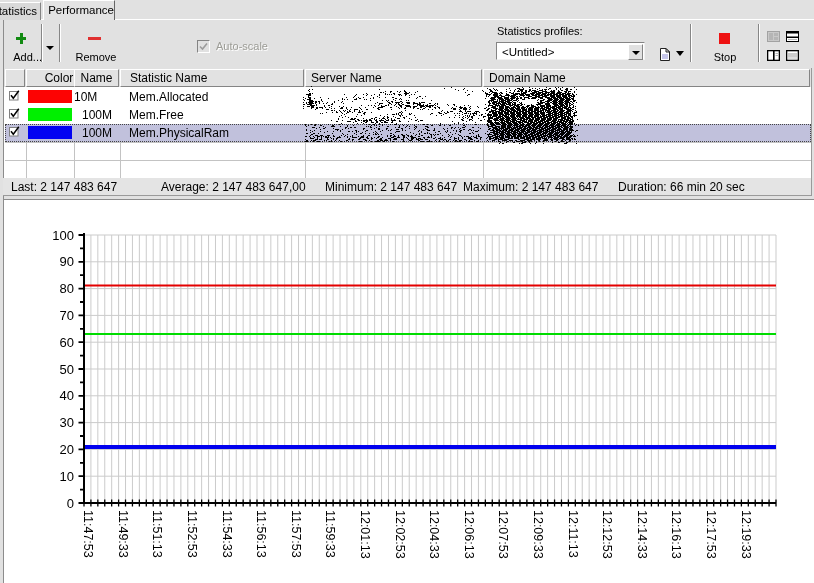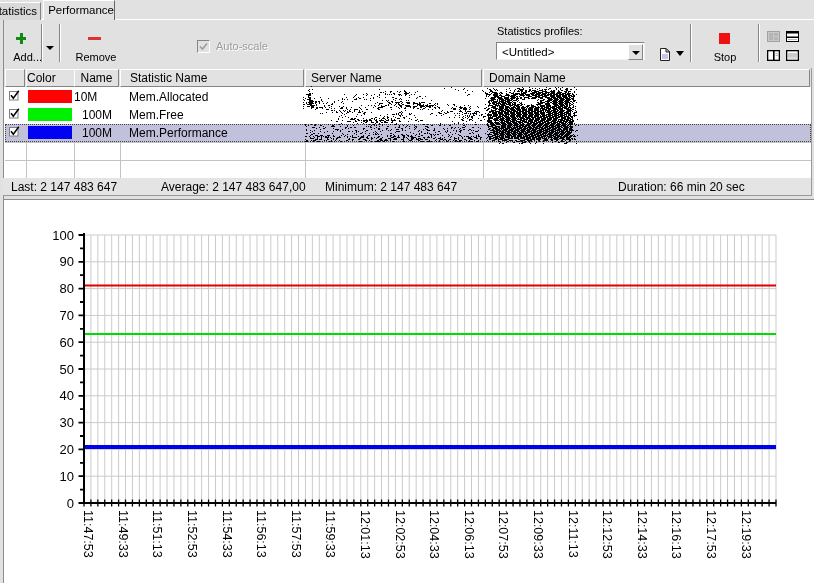--- a/index.html
+++ b/index.html
@@ -79,21 +79,21 @@
 </svg>
 <svg width="13" height="11" style="position:absolute;left:786px;top:50px">
   <rect x="0.5" y="0.5" width="12" height="10" fill="#fff" stroke="#000" stroke-width="1.6"></rect>
   <rect x="2" y="3.5" width="9" height="1" fill="#999"></rect>
   <rect x="2" y="5.5" width="9" height="1" fill="#999"></rect>
   <rect x="2" y="7.5" width="9" height="1" fill="#bbb"></rect>
 </svg>
 
 <div style="position:absolute;left:4px;top:87px;width:807px;height:91px;background:#fff"></div>
 <div style="position:absolute;left:5px;top:69px;width:20px;height:18px;background:#e2e2e2;border-top:1px solid #fff;border-left:1px solid #fff;border-right:1px solid #848484;border-bottom:1px solid #848484;font-size:12px;line-height:16px;text-align:center;white-space:nowrap;overflow:hidden"></div>
-<div style="position:absolute;left:26px;top:69px;width:66px;height:18px;background:#e2e2e2;border-top:1px solid #fff;border-left:1px solid #fff;border-right:1px solid #848484;border-bottom:1px solid #848484;font-size:12px;line-height:16px;text-align:left;white-space:nowrap;overflow:hidden">Color</div>
+<div style="position:absolute;left:26px;top:69px;width:66px;height:18px;background:#e2e2e2;border-top:1px solid #fff;border-left:1px solid #fff;border-right:1px solid #848484;border-bottom:1px solid #848484;font-size:12px;line-height:16px;text-align:center;white-space:nowrap;overflow:hidden">Color</div>
 <div style="position:absolute;left:74px;top:69px;width:45px;height:18px;background:#e2e2e2;border-top:1px solid #fff;border-left:1px solid #fff;border-right:1px solid #848484;border-bottom:1px solid #848484;font-size:12px;line-height:16px;text-align:center;white-space:nowrap;overflow:hidden">Name</div>
 <div style="position:absolute;left:120px;top:69px;width:184px;height:18px;background:#e2e2e2;border-top:1px solid #fff;border-left:1px solid #fff;border-right:1px solid #848484;border-bottom:1px solid #848484;font-size:12px;line-height:16px;text-align:left;padding-left:9px;white-space:nowrap;overflow:hidden">Statistic Name</div>
 <div style="position:absolute;left:305px;top:69px;width:177px;height:18px;background:#e2e2e2;border-top:1px solid #fff;border-left:1px solid #fff;border-right:1px solid #848484;border-bottom:1px solid #848484;font-size:12px;line-height:16px;text-align:left;padding-left:5px;white-space:nowrap;overflow:hidden">Server Name</div>
 <div style="position:absolute;left:483px;top:69px;width:327px;height:18px;background:#e2e2e2;border-top:1px solid #fff;border-left:1px solid #fff;border-right:1px solid #848484;border-bottom:1px solid #848484;font-size:12px;line-height:16px;text-align:left;padding-left:5px;white-space:nowrap;overflow:hidden">Domain Name</div>
 <div style="position:absolute;left:26px;top:88px;width:1px;height:90px;background:#c3c3c3"></div>
 <div style="position:absolute;left:74px;top:88px;width:1px;height:90px;background:#c3c3c3"></div>
 <div style="position:absolute;left:120px;top:88px;width:1px;height:90px;background:#c3c3c3"></div>
 <div style="position:absolute;left:305px;top:88px;width:1px;height:90px;background:#c3c3c3"></div>
 <div style="position:absolute;left:483px;top:88px;width:1px;height:90px;background:#c3c3c3"></div>
 <div style="position:absolute;left:5px;top:106px;width:806px;height:1px;background:#c3c3c3"></div>
@@ -119,30 +119,31 @@
     <div style="position:absolute;left:69px;top:1px;width:46px;height:16px;line-height:16px;text-align:center;font-size:12px">100M</div>
     <div style="position:absolute;left:124px;top:1px;height:16px;line-height:16px;font-size:12px">Mem.Free</div>
   </div>
 <div style="position:absolute;left:5px;top:124px;width:806px;height:18px;background:#c1c1dc;outline:1px dotted #444;outline-offset:-1px;">
     <svg width="17" height="16" style="position:absolute;left:3px;top:1px">
       <rect x="1.5" y="2.5" width="8.5" height="8.5" fill="#fff" stroke="#808080"></rect>
       <path d="M3 6.2 L5.3 9.2 L10.8 1.8" stroke="#000" stroke-width="1.5" fill="none"></path>
     </svg>
     <div style="position:absolute;left:23px;top:2px;width:44px;height:13px;background:#0202f2"></div>
     <div style="position:absolute;left:69px;top:1px;width:46px;height:16px;line-height:16px;text-align:center;font-size:12px">100M</div>
-    <div style="position:absolute;left:124px;top:1px;height:16px;line-height:16px;font-size:12px">Mem.Performance</div>
+    <div style="position:absolute;left:124px;top:1px;height:16px;line-height:16px;font-size:12px">Mem.PhysicalRam</div>
   </div>
 <svg width="814" height="200" style="position:absolute;left:0;top:0">
     <path d="M311 86.5h1 M451 87.5h1 M522 87.5h1 M529 87.5h1 M546 87.5h1 M555 87.5h1 M558 87.5h1 M562 87.5h1 M574 87.5h1 M444 88.5h1 M464 88.5h1 M487 88.5h1 M493 88.5h1 M509 88.5h1 M517 88.5h3 M523 88.5h1 M532 88.5h1 M535 88.5h1 M539 88.5h1 M549 88.5h2 M556 88.5h1 M560 88.5h1 M566 88.5h2 M309 89.5h1 M312 89.5h1 M379 89.5h1 M455 89.5h1 M463 89.5h1 M489 89.5h2 M494 89.5h1 M496 89.5h1 M506 89.5h1 M515 89.5h1 M519 89.5h5 M529 89.5h2 M537 89.5h1 M542 89.5h1 M544 89.5h3 M548 89.5h1 M556 89.5h1 M560 89.5h1 M565 89.5h3 M570 89.5h2 M576 89.5h1 M308 90.5h1 M404 90.5h1 M458 90.5h1 M467 90.5h1 M482 90.5h1 M490 90.5h2 M495 90.5h1 M497 90.5h1 M510 90.5h1 M514 90.5h1 M518 90.5h1 M520 90.5h3 M525 90.5h2 M529 90.5h2 M532 90.5h4 M539 90.5h4 M545 90.5h1 M551 90.5h1 M553 90.5h2 M558 90.5h1 M561 90.5h2 M566 90.5h2 M309 91.5h1 M385 91.5h1 M390 91.5h2 M397 91.5h1 M400 91.5h1 M404 91.5h2 M417 91.5h1 M472 91.5h1 M483 91.5h1 M490 91.5h3 M506 91.5h1 M514 91.5h1 M517 91.5h3 M521 91.5h2 M525 91.5h2 M528 91.5h2 M531 91.5h1 M534 91.5h5 M542 91.5h5 M550 91.5h5 M558 91.5h2 M564 91.5h3 M568 91.5h3 M574 91.5h1 M380 92.5h2 M383 92.5h1 M390 92.5h1 M399 92.5h1 M405 92.5h2 M409 92.5h1 M415 92.5h1 M465 92.5h1 M485 92.5h1 M489 92.5h1 M492 92.5h5 M500 92.5h2 M509 92.5h2 M513 92.5h1 M521 92.5h1 M523 92.5h4 M532 92.5h5 M538 92.5h5 M545 92.5h5 M551 92.5h4 M557 92.5h5 M565 92.5h2 M568 92.5h1 M574 92.5h1 M309 93.5h2 M312 93.5h1 M366 93.5h1 M385 93.5h1 M393 93.5h2 M404 93.5h5 M485 93.5h3 M491 93.5h1 M494 93.5h4 M499 93.5h1 M501 93.5h2 M506 93.5h1 M511 93.5h3 M515 93.5h5 M521 93.5h5 M530 93.5h5 M536 93.5h5 M542 93.5h5 M548 93.5h1 M550 93.5h5 M556 93.5h5 M562 93.5h4 M567 93.5h4 M572 93.5h1 M306 94.5h5 M344 94.5h1 M356 94.5h1 M363 94.5h1 M367 94.5h1 M374 94.5h1 M379 94.5h1 M385 94.5h1 M387 94.5h1 M389 94.5h1 M391 94.5h1 M394 94.5h1 M398 94.5h3 M405 94.5h2 M411 94.5h1 M414 94.5h1 M468 94.5h2 M486 94.5h5 M493 94.5h5 M500 94.5h1 M506 94.5h3 M513 94.5h5 M519 94.5h5 M525 94.5h5 M531 94.5h3 M535 94.5h5 M541 94.5h5 M547 94.5h5 M553 94.5h5 M559 94.5h5 M565 94.5h5 M572 94.5h2 M576 94.5h1 M308 95.5h3 M355 95.5h1 M366 95.5h1 M371 95.5h1 M379 95.5h1 M399 95.5h1 M401 95.5h1 M405 95.5h1 M409 95.5h1 M467 95.5h1 M486 95.5h1 M489 95.5h1 M493 95.5h5 M499 95.5h3 M505 95.5h5 M511 95.5h5 M520 95.5h5 M526 95.5h4 M532 95.5h5 M538 95.5h5 M544 95.5h5 M550 95.5h5 M556 95.5h5 M562 95.5h5 M568 95.5h4 M573 95.5h2 M308 96.5h1 M354 96.5h1 M377 96.5h1 M419 96.5h2 M425 96.5h1 M486 96.5h1 M488 96.5h1 M494 96.5h5 M501 96.5h4 M508 96.5h1 M510 96.5h5 M516 96.5h2 M519 96.5h1 M523 96.5h1 M528 96.5h4 M535 96.5h5 M542 96.5h5 M550 96.5h5 M556 96.5h5 M562 96.5h5 M568 96.5h2 M571 96.5h4 M303 97.5h1 M308 97.5h3 M320 97.5h1 M346 97.5h1 M353 97.5h1 M358 97.5h1 M363 97.5h1 M373 97.5h1 M379 97.5h1 M385 97.5h1 M392 97.5h2 M409 97.5h1 M417 97.5h1 M491 97.5h5 M497 97.5h5 M504 97.5h5 M511 97.5h5 M517 97.5h1 M520 97.5h2 M524 97.5h5 M532 97.5h5 M538 97.5h5 M545 97.5h5 M551 97.5h5 M557 97.5h5 M563 97.5h5 M569 97.5h2 M573 97.5h1 M305 98.5h1 M309 98.5h2 M314 98.5h1 M328 98.5h1 M342 98.5h1 M356 98.5h1 M359 98.5h2 M370 98.5h1 M373 98.5h1 M395 98.5h2 M400 98.5h1 M416 98.5h1 M422 98.5h1 M485 98.5h1 M490 98.5h5 M498 98.5h5 M504 98.5h5 M510 98.5h5 M516 98.5h3 M520 98.5h2 M524 98.5h1 M528 98.5h2 M531 98.5h5 M540 98.5h3 M547 98.5h5 M553 98.5h5 M559 98.5h5 M565 98.5h5 M571 98.5h3 M303 99.5h1 M307 99.5h4 M321 99.5h1 M342 99.5h1 M344 99.5h1 M347 99.5h1 M354 99.5h3 M364 99.5h1 M366 99.5h1 M393 99.5h1 M399 99.5h1 M401 99.5h1 M491 99.5h5 M497 99.5h1 M499 99.5h5 M505 99.5h5 M511 99.5h2 M516 99.5h2 M522 99.5h3 M538 99.5h1 M543 99.5h2 M548 99.5h5 M554 99.5h5 M560 99.5h5 M566 99.5h5 M572 99.5h2 M304 100.5h1 M309 100.5h4 M321 100.5h1 M338 100.5h1 M370 100.5h1 M382 100.5h1 M386 100.5h1 M388 100.5h1 M395 100.5h1 M406 100.5h1 M408 100.5h1 M431 100.5h1 M489 100.5h5 M497 100.5h1 M499 100.5h1 M501 100.5h5 M507 100.5h5 M513 100.5h4 M518 100.5h1 M537 100.5h1 M540 100.5h4 M547 100.5h5 M553 100.5h5 M559 100.5h5 M565 100.5h5 M573 100.5h3 M309 101.5h5 M315 101.5h2 M318 101.5h2 M322 101.5h1 M334 101.5h1 M342 101.5h1 M352 101.5h1 M387 101.5h1 M391 101.5h2 M400 101.5h2 M488 101.5h2 M491 101.5h1 M493 101.5h5 M499 101.5h5 M505 101.5h5 M512 101.5h1 M517 101.5h1 M540 101.5h2 M545 101.5h5 M552 101.5h5 M558 101.5h5 M564 101.5h5 M570 101.5h2 M573 101.5h2 M303 102.5h1 M306 102.5h1 M308 102.5h5 M315 102.5h2 M319 102.5h1 M327 102.5h1 M334 102.5h1 M341 102.5h1 M377 102.5h1 M388 102.5h2 M392 102.5h1 M395 102.5h5 M402 102.5h1 M406 102.5h4 M413 102.5h2 M419 102.5h1 M421 102.5h4 M488 102.5h2 M492 102.5h5 M498 102.5h2 M501 102.5h5 M507 102.5h5 M513 102.5h3 M519 102.5h1 M521 102.5h1 M537 102.5h2 M540 102.5h5 M547 102.5h2 M550 102.5h2 M553 102.5h5 M559 102.5h5 M565 102.5h5 M572 102.5h1 M576 102.5h1 M306 103.5h1 M309 103.5h5 M315 103.5h1 M319 103.5h1 M323 103.5h1 M326 103.5h1 M332 103.5h1 M343 103.5h1 M375 103.5h1 M379 103.5h4 M389 103.5h2 M396 103.5h1 M398 103.5h1 M401 103.5h1 M407 103.5h3 M413 103.5h5 M419 103.5h2 M429 103.5h2 M435 103.5h1 M437 103.5h1 M489 103.5h2 M492 103.5h3 M496 103.5h5 M502 103.5h5 M508 103.5h3 M512 103.5h1 M514 103.5h2 M520 103.5h2 M538 103.5h5 M545 103.5h5 M552 103.5h5 M558 103.5h5 M564 103.5h4 M569 103.5h2 M573 103.5h1 M303 104.5h2 M307 104.5h5 M316 104.5h1 M331 104.5h2 M379 104.5h1 M388 104.5h1 M391 104.5h1 M395 104.5h1 M398 104.5h2 M402 104.5h2 M413 104.5h1 M417 104.5h4 M423 104.5h1 M427 104.5h1 M434 104.5h1 M437 104.5h1 M447 104.5h1 M453 104.5h2 M485 104.5h1 M489 104.5h1 M493 104.5h4 M498 104.5h1 M500 104.5h5 M506 104.5h5 M512 104.5h4 M517 104.5h3 M521 104.5h2 M524 104.5h1 M531 104.5h1 M536 104.5h5 M545 104.5h5 M553 104.5h5 M559 104.5h5 M565 104.5h3 M569 104.5h1 M571 104.5h2 M310 105.5h5 M316 105.5h1 M324 105.5h1 M328 105.5h2 M361 105.5h1 M368 105.5h1 M371 105.5h1 M374 105.5h1 M378 105.5h1 M381 105.5h1 M385 105.5h2 M388 105.5h1 M394 105.5h1 M399 105.5h3 M405 105.5h5 M417 105.5h1 M419 105.5h5 M425 105.5h3 M429 105.5h5 M435 105.5h1 M448 105.5h1 M454 105.5h1 M464 105.5h1 M468 105.5h1 M488 105.5h5 M495 105.5h5 M501 105.5h5 M509 105.5h4 M514 105.5h5 M520 105.5h2 M527 105.5h3 M531 105.5h3 M537 105.5h1 M540 105.5h5 M546 105.5h5 M554 105.5h5 M560 105.5h5 M566 105.5h2 M569 105.5h2 M573 105.5h1 M303 106.5h1 M307 106.5h3 M311 106.5h3 M324 106.5h1 M331 106.5h1 M339 106.5h1 M343 106.5h1 M375 106.5h1 M381 106.5h4 M396 106.5h1 M400 106.5h2 M406 106.5h5 M413 106.5h4 M420 106.5h5 M426 106.5h5 M432 106.5h1 M437 106.5h1 M456 106.5h1 M460 106.5h1 M470 106.5h1 M477 106.5h1 M488 106.5h1 M492 106.5h4 M497 106.5h1 M499 106.5h5 M505 106.5h4 M510 106.5h1 M513 106.5h2 M516 106.5h4 M522 106.5h2 M526 106.5h3 M531 106.5h5 M538 106.5h1 M540 106.5h5 M546 106.5h5 M552 106.5h5 M558 106.5h5 M564 106.5h4 M569 106.5h1 M573 106.5h1 M575 106.5h1 M311 107.5h3 M316 107.5h2 M319 107.5h4 M325 107.5h1 M329 107.5h1 M341 107.5h2 M346 107.5h1 M351 107.5h1 M359 107.5h1 M365 107.5h1 M373 107.5h1 M378 107.5h5 M390 107.5h2 M398 107.5h1 M401 107.5h1 M405 107.5h1 M410 107.5h1 M413 107.5h2 M420 107.5h2 M425 107.5h1 M429 107.5h2 M434 107.5h2 M438 107.5h2 M452 107.5h1 M459 107.5h4 M464 107.5h2 M469 107.5h1 M478 107.5h1 M486 107.5h1 M491 107.5h5 M499 107.5h5 M505 107.5h5 M511 107.5h5 M517 107.5h3 M521 107.5h5 M527 107.5h1 M529 107.5h5 M535 107.5h5 M541 107.5h2 M544 107.5h5 M550 107.5h5 M556 107.5h5 M562 107.5h5 M568 107.5h3 M572 107.5h2 M303 108.5h1 M311 108.5h1 M316 108.5h2 M322 108.5h1 M331 108.5h1 M334 108.5h1 M340 108.5h3 M346 108.5h1 M360 108.5h1 M377 108.5h2 M399 108.5h1 M404 108.5h2 M413 108.5h1 M417 108.5h2 M423 108.5h2 M435 108.5h1 M439 108.5h1 M451 108.5h1 M453 108.5h3 M460 108.5h2 M463 108.5h4 M470 108.5h1 M484 108.5h2 M488 108.5h2 M493 108.5h5 M499 108.5h5 M505 108.5h3 M509 108.5h5 M515 108.5h5 M521 108.5h4 M526 108.5h1 M528 108.5h5 M534 108.5h5 M540 108.5h5 M546 108.5h5 M552 108.5h5 M558 108.5h5 M564 108.5h5 M570 108.5h2 M575 108.5h1 M315 109.5h1 M326 109.5h3 M347 109.5h1 M350 109.5h1 M354 109.5h4 M361 109.5h1 M366 109.5h2 M378 109.5h2 M391 109.5h1 M420 109.5h1 M422 109.5h1 M428 109.5h1 M432 109.5h1 M453 109.5h3 M459 109.5h1 M463 109.5h4 M469 109.5h1 M487 109.5h2 M491 109.5h1 M495 109.5h2 M498 109.5h5 M504 109.5h5 M510 109.5h5 M516 109.5h5 M522 109.5h5 M528 109.5h5 M534 109.5h5 M540 109.5h1 M542 109.5h5 M548 109.5h3 M553 109.5h5 M559 109.5h4 M566 109.5h5 M572 109.5h2 M331 110.5h2 M334 110.5h1 M339 110.5h1 M343 110.5h1 M345 110.5h1 M349 110.5h1 M354 110.5h1 M359 110.5h1 M405 110.5h1 M442 110.5h1 M460 110.5h1 M465 110.5h1 M486 110.5h2 M491 110.5h5 M499 110.5h5 M505 110.5h5 M511 110.5h5 M517 110.5h4 M522 110.5h5 M528 110.5h5 M534 110.5h5 M540 110.5h4 M545 110.5h5 M551 110.5h5 M557 110.5h2 M560 110.5h5 M567 110.5h5 M575 110.5h1 M336 111.5h1 M340 111.5h1 M344 111.5h1 M347 111.5h1 M349 111.5h2 M354 111.5h1 M359 111.5h1 M362 111.5h1 M401 111.5h1 M441 111.5h1 M447 111.5h1 M450 111.5h3 M459 111.5h3 M465 111.5h1 M467 111.5h4 M475 111.5h4 M489 111.5h5 M495 111.5h5 M501 111.5h5 M507 111.5h5 M513 111.5h5 M519 111.5h5 M525 111.5h5 M531 111.5h5 M537 111.5h5 M543 111.5h1 M545 111.5h1 M547 111.5h5 M553 111.5h5 M559 111.5h5 M566 111.5h5 M572 111.5h1 M576 111.5h1 M326 112.5h1 M332 112.5h1 M336 112.5h2 M341 112.5h1 M347 112.5h2 M352 112.5h1 M358 112.5h3 M364 112.5h2 M371 112.5h1 M399 112.5h2 M402 112.5h1 M438 112.5h2 M444 112.5h1 M447 112.5h2 M462 112.5h1 M466 112.5h1 M474 112.5h1 M476 112.5h1 M479 112.5h1 M489 112.5h2 M492 112.5h5 M498 112.5h5 M504 112.5h5 M510 112.5h5 M516 112.5h5 M522 112.5h5 M528 112.5h5 M534 112.5h5 M540 112.5h5 M546 112.5h5 M552 112.5h5 M558 112.5h5 M564 112.5h5 M570 112.5h1 M574 112.5h3 M320 113.5h1 M322 113.5h1 M342 113.5h1 M346 113.5h1 M363 113.5h2 M396 113.5h1 M398 113.5h1 M401 113.5h1 M409 113.5h1 M411 113.5h1 M431 113.5h2 M439 113.5h3 M445 113.5h2 M454 113.5h1 M457 113.5h1 M459 113.5h1 M464 113.5h3 M468 113.5h1 M470 113.5h1 M472 113.5h5 M485 113.5h1 M488 113.5h1 M492 113.5h5 M498 113.5h5 M504 113.5h5 M510 113.5h5 M516 113.5h5 M522 113.5h5 M528 113.5h5 M534 113.5h5 M540 113.5h5 M548 113.5h5 M554 113.5h5 M560 113.5h5 M566 113.5h5 M573 113.5h2 M344 114.5h1 M357 114.5h1 M364 114.5h1 M387 114.5h1 M392 114.5h3 M396 114.5h1 M398 114.5h1 M401 114.5h1 M409 114.5h2 M430 114.5h1 M443 114.5h1 M462 114.5h1 M470 114.5h1 M473 114.5h1 M476 114.5h1 M481 114.5h2 M487 114.5h5 M493 114.5h5 M499 114.5h5 M505 114.5h5 M511 114.5h5 M517 114.5h5 M523 114.5h5 M529 114.5h5 M535 114.5h5 M541 114.5h4 M546 114.5h5 M552 114.5h5 M558 114.5h5 M564 114.5h3 M568 114.5h3 M574 114.5h1 M341 115.5h1 M361 115.5h1 M380 115.5h1 M399 115.5h2 M402 115.5h1 M414 115.5h1 M436 115.5h1 M441 115.5h1 M455 115.5h1 M459 115.5h1 M465 115.5h1 M467 115.5h1 M469 115.5h1 M473 115.5h2 M479 115.5h1 M481 115.5h1 M487 115.5h5 M493 115.5h5 M499 115.5h2 M502 115.5h5 M508 115.5h1 M510 115.5h5 M516 115.5h5 M522 115.5h5 M528 115.5h5 M534 115.5h5 M540 115.5h1 M542 115.5h5 M548 115.5h5 M554 115.5h5 M560 115.5h5 M566 115.5h1 M568 115.5h3 M573 115.5h4 M339 116.5h1 M345 116.5h1 M356 116.5h1 M384 116.5h1 M387 116.5h1 M393 116.5h1 M400 116.5h1 M406 116.5h1 M463 116.5h1 M467 116.5h1 M469 116.5h1 M471 116.5h2 M483 116.5h3 M488 116.5h1 M490 116.5h1 M492 116.5h5 M498 116.5h5 M504 116.5h5 M510 116.5h5 M516 116.5h5 M522 116.5h5 M528 116.5h5 M534 116.5h5 M540 116.5h5 M546 116.5h5 M552 116.5h5 M558 116.5h5 M564 116.5h5 M570 116.5h3 M574 116.5h1 M342 117.5h1 M348 117.5h1 M375 117.5h2 M383 117.5h1 M387 117.5h2 M395 117.5h1 M403 117.5h2 M415 117.5h1 M449 117.5h1 M454 117.5h1 M459 117.5h1 M462 117.5h1 M465 117.5h1 M468 117.5h1 M471 117.5h2 M483 117.5h1 M488 117.5h5 M496 117.5h5 M502 117.5h2 M505 117.5h5 M511 117.5h5 M517 117.5h1 M519 117.5h5 M525 117.5h5 M531 117.5h5 M537 117.5h5 M543 117.5h5 M549 117.5h5 M555 117.5h5 M561 117.5h5 M567 117.5h3 M571 117.5h2 M338 118.5h1 M351 118.5h2 M354 118.5h2 M363 118.5h1 M371 118.5h2 M374 118.5h1 M379 118.5h1 M382 118.5h3 M387 118.5h1 M391 118.5h1 M397 118.5h3 M404 118.5h1 M409 118.5h1 M463 118.5h1 M467 118.5h1 M472 118.5h1 M478 118.5h1 M488 118.5h5 M494 118.5h5 M500 118.5h5 M506 118.5h5 M512 118.5h5 M518 118.5h1 M520 118.5h5 M526 118.5h5 M532 118.5h2 M535 118.5h5 M541 118.5h5 M547 118.5h5 M553 118.5h5 M561 118.5h5 M567 118.5h4 M572 118.5h1 M338 119.5h1 M350 119.5h5 M357 119.5h2 M366 119.5h1 M369 119.5h2 M374 119.5h1 M376 119.5h1 M381 119.5h1 M385 119.5h1 M388 119.5h1 M391 119.5h1 M394 119.5h1 M411 119.5h1 M417 119.5h1 M461 119.5h2 M469 119.5h3 M484 119.5h1 M488 119.5h2 M493 119.5h5 M499 119.5h5 M505 119.5h5 M511 119.5h5 M517 119.5h5 M523 119.5h5 M529 119.5h5 M535 119.5h5 M541 119.5h5 M547 119.5h5 M553 119.5h4 M558 119.5h5 M564 119.5h5 M570 119.5h3 M577 119.5h1 M331 120.5h1 M342 120.5h1 M355 120.5h1 M358 120.5h2 M361 120.5h1 M363 120.5h5 M369 120.5h3 M375 120.5h2 M379 120.5h5 M386 120.5h3 M391 120.5h5 M399 120.5h1 M415 120.5h2 M420 120.5h3 M462 120.5h2 M469 120.5h1 M472 120.5h1 M480 120.5h2 M487 120.5h5 M494 120.5h5 M500 120.5h5 M506 120.5h5 M512 120.5h5 M520 120.5h5 M526 120.5h1 M528 120.5h5 M534 120.5h5 M540 120.5h5 M546 120.5h5 M552 120.5h5 M558 120.5h1 M560 120.5h5 M566 120.5h5 M572 120.5h2 M336 121.5h2 M347 121.5h4 M355 121.5h2 M363 121.5h2 M366 121.5h2 M371 121.5h1 M376 121.5h2 M380 121.5h1 M384 121.5h2 M392 121.5h1 M399 121.5h2 M408 121.5h1 M418 121.5h1 M452 121.5h1 M466 121.5h1 M487 121.5h5 M495 121.5h1 M499 121.5h1 M501 121.5h2 M504 121.5h5 M510 121.5h5 M516 121.5h5 M522 121.5h5 M528 121.5h5 M534 121.5h3 M538 121.5h5 M544 121.5h5 M551 121.5h5 M557 121.5h5 M563 121.5h5 M569 121.5h5 M353 122.5h1 M361 122.5h1 M365 122.5h2 M371 122.5h3 M376 122.5h2 M381 122.5h2 M384 122.5h4 M391 122.5h2 M458 122.5h1 M475 122.5h1 M488 122.5h5 M494 122.5h5 M500 122.5h5 M506 122.5h5 M512 122.5h5 M518 122.5h5 M524 122.5h5 M530 122.5h5 M536 122.5h5 M542 122.5h4 M547 122.5h5 M553 122.5h5 M559 122.5h5 M565 122.5h2 M568 122.5h5 M341 123.5h1 M357 123.5h1 M363 123.5h1 M375 123.5h1 M379 123.5h1 M396 123.5h1 M440 123.5h1 M454 123.5h1 M458 123.5h1 M463 123.5h1 M487 123.5h1 M490 123.5h4 M495 123.5h5 M501 123.5h5 M507 123.5h5 M513 123.5h5 M519 123.5h2 M522 123.5h2 M527 123.5h5 M533 123.5h5 M539 123.5h5 M545 123.5h5 M551 123.5h5 M557 123.5h3 M561 123.5h5 M567 123.5h1 M569 123.5h4 M574 123.5h1 M305 124.5h1 M311 124.5h1 M315 124.5h1 M328 124.5h1 M334 124.5h1 M339 124.5h1 M342 124.5h1 M366 124.5h1 M369 124.5h1 M373 124.5h2 M379 124.5h1 M382 124.5h1 M390 124.5h1 M394 124.5h3 M402 124.5h1 M423 124.5h2 M427 124.5h1 M440 124.5h1 M466 124.5h1 M475 124.5h2 M487 124.5h1 M490 124.5h5 M496 124.5h5 M502 124.5h5 M508 124.5h5 M514 124.5h5 M520 124.5h5 M526 124.5h5 M532 124.5h5 M538 124.5h5 M544 124.5h5 M550 124.5h5 M556 124.5h5 M562 124.5h5 M568 124.5h5 M576 124.5h1 M305 125.5h1 M308 125.5h1 M314 125.5h2 M320 125.5h2 M332 125.5h2 M347 125.5h1 M353 125.5h1 M371 125.5h1 M374 125.5h1 M376 125.5h1 M382 125.5h1 M399 125.5h1 M403 125.5h1 M407 125.5h1 M414 125.5h1 M431 125.5h2 M439 125.5h2 M444 125.5h1 M449 125.5h2 M463 125.5h2 M487 125.5h2 M491 125.5h5 M501 125.5h5 M507 125.5h5 M513 125.5h5 M519 125.5h5 M525 125.5h5 M531 125.5h5 M537 125.5h5 M543 125.5h5 M549 125.5h5 M555 125.5h5 M561 125.5h5 M567 125.5h2 M570 125.5h1 M575 125.5h1 M578 125.5h1 M306 126.5h1 M323 126.5h1 M331 126.5h4 M340 126.5h1 M347 126.5h1 M366 126.5h1 M368 126.5h1 M370 126.5h1 M379 126.5h1 M387 126.5h2 M399 126.5h1 M406 126.5h1 M409 126.5h1 M415 126.5h2 M425 126.5h3 M465 126.5h1 M488 126.5h5 M495 126.5h5 M501 126.5h5 M507 126.5h4 M512 126.5h1 M514 126.5h1 M516 126.5h5 M522 126.5h5 M528 126.5h3 M532 126.5h3 M536 126.5h5 M542 126.5h2 M545 126.5h5 M551 126.5h5 M557 126.5h5 M563 126.5h5 M569 126.5h4 M312 127.5h3 M319 127.5h1 M325 127.5h1 M345 127.5h2 M350 127.5h2 M354 127.5h2 M370 127.5h2 M376 127.5h1 M395 127.5h1 M398 127.5h2 M405 127.5h1 M414 127.5h1 M416 127.5h1 M427 127.5h2 M451 127.5h2 M455 127.5h1 M458 127.5h1 M462 127.5h3 M472 127.5h2 M478 127.5h1 M488 127.5h1 M492 127.5h5 M498 127.5h2 M501 127.5h5 M507 127.5h5 M513 127.5h5 M519 127.5h4 M524 127.5h2 M527 127.5h5 M533 127.5h5 M539 127.5h4 M544 127.5h4 M549 127.5h5 M555 127.5h5 M561 127.5h2 M564 127.5h5 M570 127.5h3 M316 128.5h1 M323 128.5h2 M333 128.5h1 M345 128.5h1 M348 128.5h1 M363 128.5h2 M374 128.5h1 M378 128.5h2 M386 128.5h2 M401 128.5h2 M409 128.5h1 M415 128.5h1 M425 128.5h1 M434 128.5h1 M443 128.5h1 M447 128.5h1 M451 128.5h1 M454 128.5h1 M460 128.5h1 M480 128.5h1 M489 128.5h2 M493 128.5h5 M499 128.5h5 M505 128.5h5 M511 128.5h5 M517 128.5h5 M523 128.5h5 M529 128.5h5 M535 128.5h5 M541 128.5h5 M547 128.5h4 M552 128.5h5 M558 128.5h3 M563 128.5h5 M569 128.5h3 M306 129.5h1 M320 129.5h1 M335 129.5h4 M342 129.5h1 M363 129.5h1 M371 129.5h1 M378 129.5h2 M386 129.5h1 M391 129.5h1 M396 129.5h3 M402 129.5h1 M414 129.5h1 M423 129.5h1 M426 129.5h2 M434 129.5h1 M444 129.5h1 M459 129.5h1 M463 129.5h2 M469 129.5h2 M488 129.5h2 M492 129.5h2 M495 129.5h5 M501 129.5h1 M503 129.5h5 M509 129.5h5 M515 129.5h5 M521 129.5h5 M527 129.5h4 M532 129.5h5 M539 129.5h5 M545 129.5h5 M551 129.5h5 M557 129.5h5 M563 129.5h5 M569 129.5h4 M306 130.5h1 M310 130.5h1 M314 130.5h1 M337 130.5h1 M340 130.5h1 M355 130.5h2 M366 130.5h2 M382 130.5h1 M388 130.5h1 M390 130.5h1 M402 130.5h1 M405 130.5h1 M419 130.5h1 M427 130.5h3 M433 130.5h2 M447 130.5h1 M453 130.5h1 M456 130.5h1 M460 130.5h2 M468 130.5h1 M471 130.5h1 M473 130.5h1 M478 130.5h1 M490 130.5h5 M496 130.5h5 M502 130.5h5 M508 130.5h5 M514 130.5h5 M520 130.5h5 M526 130.5h4 M531 130.5h5 M537 130.5h5 M543 130.5h5 M549 130.5h5 M555 130.5h5 M561 130.5h4 M566 130.5h2 M569 130.5h5 M576 130.5h2 M312 131.5h1 M320 131.5h1 M327 131.5h1 M333 131.5h1 M340 131.5h1 M348 131.5h2 M352 131.5h1 M356 131.5h1 M358 131.5h1 M365 131.5h1 M375 131.5h1 M380 131.5h1 M396 131.5h4 M418 131.5h1 M421 131.5h1 M438 131.5h2 M445 131.5h1 M447 131.5h1 M456 131.5h1 M459 131.5h2 M475 131.5h3 M487 131.5h1 M493 131.5h5 M499 131.5h5 M505 131.5h5 M511 131.5h5 M517 131.5h3 M521 131.5h5 M527 131.5h5 M533 131.5h5 M539 131.5h5 M545 131.5h5 M551 131.5h5 M557 131.5h1 M559 131.5h5 M565 131.5h5 M571 131.5h1 M575 131.5h1 M310 132.5h1 M324 132.5h1 M356 132.5h1 M362 132.5h1 M373 132.5h1 M376 132.5h1 M395 132.5h1 M410 132.5h1 M421 132.5h1 M427 132.5h1 M435 132.5h1 M446 132.5h1 M450 132.5h1 M460 132.5h1 M472 132.5h1 M490 132.5h5 M496 132.5h4 M501 132.5h5 M507 132.5h5 M513 132.5h5 M519 132.5h5 M525 132.5h5 M531 132.5h5 M537 132.5h5 M543 132.5h5 M549 132.5h5 M555 132.5h5 M561 132.5h5 M567 132.5h5 M306 133.5h2 M313 133.5h2 M318 133.5h1 M332 133.5h1 M342 133.5h1 M354 133.5h1 M360 133.5h2 M365 133.5h1 M369 133.5h1 M375 133.5h1 M377 133.5h1 M390 133.5h2 M413 133.5h1 M419 133.5h1 M424 133.5h2 M427 133.5h1 M429 133.5h1 M440 133.5h1 M455 133.5h1 M469 133.5h2 M473 133.5h1 M485 133.5h1 M489 133.5h1 M493 133.5h5 M499 133.5h5 M505 133.5h5 M511 133.5h5 M517 133.5h5 M523 133.5h5 M530 133.5h5 M536 133.5h5 M542 133.5h5 M548 133.5h5 M554 133.5h5 M560 133.5h5 M566 133.5h5 M311 134.5h2 M343 134.5h1 M347 134.5h1 M356 134.5h1 M373 134.5h1 M375 134.5h2 M378 134.5h1 M381 134.5h1 M393 134.5h1 M401 134.5h2 M406 134.5h1 M416 134.5h1 M419 134.5h1 M430 134.5h2 M433 134.5h1 M435 134.5h1 M437 134.5h2 M448 134.5h1 M452 134.5h1 M458 134.5h1 M478 134.5h1 M487 134.5h5 M494 134.5h5 M500 134.5h5 M506 134.5h5 M512 134.5h5 M518 134.5h5 M524 134.5h3 M528 134.5h5 M534 134.5h5 M540 134.5h4 M545 134.5h1 M547 134.5h5 M553 134.5h5 M559 134.5h5 M565 134.5h5 M573 134.5h1 M310 135.5h1 M315 135.5h3 M320 135.5h3 M327 135.5h3 M333 135.5h1 M341 135.5h1 M345 135.5h1 M352 135.5h1 M363 135.5h1 M368 135.5h2 M387 135.5h1 M390 135.5h2 M394 135.5h1 M398 135.5h1 M402 135.5h3 M407 135.5h2 M411 135.5h1 M415 135.5h1 M421 135.5h2 M431 135.5h1 M434 135.5h1 M442 135.5h1 M449 135.5h1 M459 135.5h2 M476 135.5h1 M478 135.5h1 M488 135.5h1 M492 135.5h4 M497 135.5h1 M499 135.5h5 M505 135.5h1 M507 135.5h5 M513 135.5h3 M517 135.5h5 M523 135.5h1 M525 135.5h5 M531 135.5h5 M537 135.5h5 M543 135.5h5 M549 135.5h5 M555 135.5h5 M561 135.5h2 M564 135.5h5 M570 135.5h3 M574 135.5h1 M577 135.5h1 M305 136.5h2 M309 136.5h1 M313 136.5h1 M317 136.5h3 M321 136.5h1 M323 136.5h1 M325 136.5h2 M328 136.5h1 M333 136.5h2 M339 136.5h1 M344 136.5h1 M347 136.5h1 M350 136.5h1 M352 136.5h1 M358 136.5h1 M361 136.5h3 M367 136.5h1 M378 136.5h2 M387 136.5h1 M390 136.5h1 M393 136.5h3 M398 136.5h1 M403 136.5h2 M408 136.5h1 M410 136.5h3 M418 136.5h2 M428 136.5h1 M431 136.5h1 M448 136.5h1 M451 136.5h1 M461 136.5h1 M464 136.5h1 M466 136.5h3 M471 136.5h1 M473 136.5h1 M476 136.5h1 M478 136.5h2 M488 136.5h5 M495 136.5h5 M501 136.5h3 M505 136.5h5 M511 136.5h5 M517 136.5h5 M523 136.5h5 M529 136.5h5 M535 136.5h5 M541 136.5h5 M547 136.5h5 M553 136.5h3 M557 136.5h5 M563 136.5h5 M569 136.5h3 M573 136.5h3 M310 137.5h1 M314 137.5h1 M317 137.5h1 M321 137.5h1 M325 137.5h4 M330 137.5h1 M337 137.5h4 M347 137.5h1 M352 137.5h5 M360 137.5h4 M366 137.5h2 M371 137.5h1 M374 137.5h1 M377 137.5h2 M382 137.5h1 M391 137.5h3 M397 137.5h3 M403 137.5h2 M406 137.5h1 M411 137.5h5 M423 137.5h2 M427 137.5h3 M431 137.5h1 M435 137.5h1 M440 137.5h1 M444 137.5h1 M450 137.5h1 M454 137.5h1 M458 137.5h1 M462 137.5h1 M468 137.5h3 M474 137.5h3 M480 137.5h2 M487 137.5h1 M489 137.5h2 M493 137.5h5 M499 137.5h5 M505 137.5h5 M511 137.5h2 M514 137.5h5 M520 137.5h5 M526 137.5h5 M532 137.5h5 M538 137.5h5 M544 137.5h1 M546 137.5h1 M548 137.5h5 M554 137.5h5 M560 137.5h5 M566 137.5h5 M310 138.5h4 M317 138.5h1 M321 138.5h1 M327 138.5h1 M331 138.5h1 M333 138.5h1 M336 138.5h2 M349 138.5h1 M359 138.5h2 M367 138.5h2 M371 138.5h2 M376 138.5h1 M380 138.5h2 M388 138.5h3 M394 138.5h3 M403 138.5h1 M407 138.5h1 M411 138.5h3 M416 138.5h1 M418 138.5h3 M424 138.5h1 M433 138.5h2 M438 138.5h3 M442 138.5h1 M454 138.5h3 M458 138.5h1 M462 138.5h1 M468 138.5h4 M476 138.5h2 M480 138.5h1 M486 138.5h1 M489 138.5h5 M495 138.5h4 M500 138.5h5 M508 138.5h5 M514 138.5h5 M520 138.5h5 M526 138.5h5 M532 138.5h3 M536 138.5h5 M542 138.5h5 M548 138.5h1 M551 138.5h1 M553 138.5h5 M559 138.5h5 M566 138.5h4 M571 138.5h2 M574 138.5h1 M305 139.5h1 M315 139.5h3 M319 139.5h3 M327 139.5h2 M333 139.5h1 M336 139.5h1 M348 139.5h2 M352 139.5h2 M358 139.5h2 M363 139.5h3 M371 139.5h1 M379 139.5h3 M385 139.5h2 M390 139.5h1 M393 139.5h4 M401 139.5h3 M408 139.5h1 M411 139.5h2 M416 139.5h3 M420 139.5h3 M425 139.5h3 M436 139.5h1 M440 139.5h3 M444 139.5h2 M449 139.5h2 M454 139.5h1 M458 139.5h1 M464 139.5h2 M470 139.5h3 M480 139.5h1 M489 139.5h2 M494 139.5h3 M498 139.5h5 M504 139.5h5 M518 139.5h2 M524 139.5h5 M530 139.5h5 M536 139.5h5 M544 139.5h4 M550 139.5h3 M554 139.5h5 M562 139.5h3 M566 139.5h5 M572 139.5h1 M574 139.5h2 M306 140.5h2 M311 140.5h1 M313 140.5h3 M324 140.5h1 M326 140.5h1 M331 140.5h1 M335 140.5h1 M339 140.5h1 M346 140.5h2 M352 140.5h1 M365 140.5h2 M369 140.5h1 M377 140.5h2 M380 140.5h3 M384 140.5h4 M390 140.5h1 M403 140.5h1 M409 140.5h3 M418 140.5h2 M429 140.5h1 M435 140.5h1 M439 140.5h1 M443 140.5h1 M446 140.5h1 M448 140.5h1 M453 140.5h1 M455 140.5h2 M459 140.5h3 M466 140.5h1 M469 140.5h1 M474 140.5h1 M478 140.5h1 M487 140.5h1 M492 140.5h3 M498 140.5h1 M502 140.5h5 M509 140.5h4 M515 140.5h2 M520 140.5h5 M527 140.5h5 M534 140.5h1 M538 140.5h2 M543 140.5h5 M551 140.5h2 M556 140.5h2 M561 140.5h2 M565 140.5h1 M569 140.5h2 M305 141.5h3 M310 141.5h1 M313 141.5h1 M317 141.5h3 M322 141.5h1 M329 141.5h1 M331 141.5h1 M334 141.5h1 M340 141.5h2 M344 141.5h1 M348 141.5h1 M359 141.5h3 M371 141.5h1 M375 141.5h5 M383 141.5h2 M392 141.5h2 M403 141.5h2 M412 141.5h1 M420 141.5h4 M427 141.5h3 M431 141.5h1 M436 141.5h1 M439 141.5h1 M446 141.5h2 M450 141.5h1 M455 141.5h1 M457 141.5h1 M459 141.5h2 M464 141.5h1 M468 141.5h2 M471 141.5h2 M476 141.5h3 M488 141.5h1 M492 141.5h1 M498 141.5h2 M507 141.5h2 M512 141.5h1 M516 141.5h4 M521 141.5h2 M525 141.5h1 M528 141.5h2 M531 141.5h1 M536 141.5h1 M539 141.5h1 M543 141.5h1 M548 141.5h1 M555 141.5h1 M561 141.5h3 M569 141.5h1 M576 141.5h1 M500 142.5h1 M506 142.5h1 M513 142.5h2 M522 142.5h4 M529 142.5h1 M536 142.5h1 M552 142.5h1 M558 142.5h2 M566 142.5h2 M499 143.5h1 M502 143.5h2 M519 143.5h1 M521 143.5h2 M530 143.5h1 M535 143.5h1 M543 143.5h1 M564 143.5h3 M576 143.5h1" stroke="#000" stroke-width="1.05" fill="none"></path>
   </svg>
 <div style="position:absolute;left:811px;top:68px;width:1px;height:128px;background:#9a9a9a"></div>
 <div style="position:absolute;left:3px;top:178px;width:808px;height:18px;background:#e4e4e4;border-bottom:1px solid #9a9a9a;font-size:12px;line-height:18px;white-space:nowrap">
     <span style="position:absolute;left:8px">Last: 2 147 483 647</span>
     <span style="position:absolute;left:158px">Average: 2 147 483 647,00</span>
     <span style="position:absolute;left:322px">Minimum: 2 147 483 647</span>
+    <span style="position:absolute;left:460px">Maximum: 2 147 483 647</span>
     <span style="position:absolute;left:615px">Duration: 66 min 20 sec</span>
   </div>
 
 <div style="position:absolute;left:3px;top:199px;width:811px;height:1px;background:#8c8c8c"></div>
 <svg width="814" height="387" style="position:absolute;left:0;top:196px">
 <rect x="4" y="4" width="810" height="383" fill="#ffffff"></rect>
 <path d="M90.92 39.0V307.0 M97.84 39.0V307.0 M104.76 39.0V307.0 M111.68 39.0V307.0 M118.60 39.0V307.0 M125.52 39.0V307.0 M132.44 39.0V307.0 M139.36 39.0V307.0 M146.28 39.0V307.0 M153.20 39.0V307.0 M160.12 39.0V307.0 M167.04 39.0V307.0 M173.96 39.0V307.0 M180.88 39.0V307.0 M187.80 39.0V307.0 M194.72 39.0V307.0 M201.64 39.0V307.0 M208.56 39.0V307.0 M215.48 39.0V307.0 M222.40 39.0V307.0 M229.32 39.0V307.0 M236.24 39.0V307.0 M243.16 39.0V307.0 M250.08 39.0V307.0 M257.00 39.0V307.0 M263.92 39.0V307.0 M270.84 39.0V307.0 M277.76 39.0V307.0 M284.68 39.0V307.0 M291.60 39.0V307.0 M298.52 39.0V307.0 M305.44 39.0V307.0 M312.36 39.0V307.0 M319.28 39.0V307.0 M326.20 39.0V307.0 M333.12 39.0V307.0 M340.04 39.0V307.0 M346.96 39.0V307.0 M353.88 39.0V307.0 M360.80 39.0V307.0 M367.72 39.0V307.0 M374.64 39.0V307.0 M381.56 39.0V307.0 M388.48 39.0V307.0 M395.40 39.0V307.0 M402.32 39.0V307.0 M409.24 39.0V307.0 M416.16 39.0V307.0 M423.08 39.0V307.0 M430.00 39.0V307.0 M436.92 39.0V307.0 M443.84 39.0V307.0 M450.76 39.0V307.0 M457.68 39.0V307.0 M464.60 39.0V307.0 M471.52 39.0V307.0 M478.44 39.0V307.0 M485.36 39.0V307.0 M492.28 39.0V307.0 M499.20 39.0V307.0 M506.12 39.0V307.0 M513.04 39.0V307.0 M519.96 39.0V307.0 M526.88 39.0V307.0 M533.80 39.0V307.0 M540.72 39.0V307.0 M547.64 39.0V307.0 M554.56 39.0V307.0 M561.48 39.0V307.0 M568.40 39.0V307.0 M575.32 39.0V307.0 M582.24 39.0V307.0 M589.16 39.0V307.0 M596.08 39.0V307.0 M603.00 39.0V307.0 M609.92 39.0V307.0 M616.84 39.0V307.0 M623.76 39.0V307.0 M630.68 39.0V307.0 M637.60 39.0V307.0 M644.52 39.0V307.0 M651.44 39.0V307.0 M658.36 39.0V307.0 M665.28 39.0V307.0 M672.20 39.0V307.0 M679.12 39.0V307.0 M686.04 39.0V307.0 M692.96 39.0V307.0 M699.88 39.0V307.0 M706.80 39.0V307.0 M713.72 39.0V307.0 M720.64 39.0V307.0 M727.56 39.0V307.0 M734.48 39.0V307.0 M741.40 39.0V307.0 M748.32 39.0V307.0 M755.24 39.0V307.0 M762.16 39.0V307.0 M769.08 39.0V307.0 M776.00 39.0V307.0" stroke="#cbcbcb" stroke-width="1" fill="none"></path>
 <path d="M84.0 39.00H776.0 M84.0 65.80H776.0 M84.0 92.60H776.0 M84.0 119.40H776.0 M84.0 146.20H776.0 M84.0 173.00H776.0 M84.0 199.80H776.0 M84.0 226.60H776.0 M84.0 253.40H776.0 M84.0 280.20H776.0" stroke="#cbcbcb" stroke-width="1" fill="none"></path>
 <rect x="85.0" y="88.5" width="691.0" height="2" fill="#e40000"></rect>
 <rect x="85.0" y="137.0" width="691.0" height="2" fill="#00dc00"></rect>

